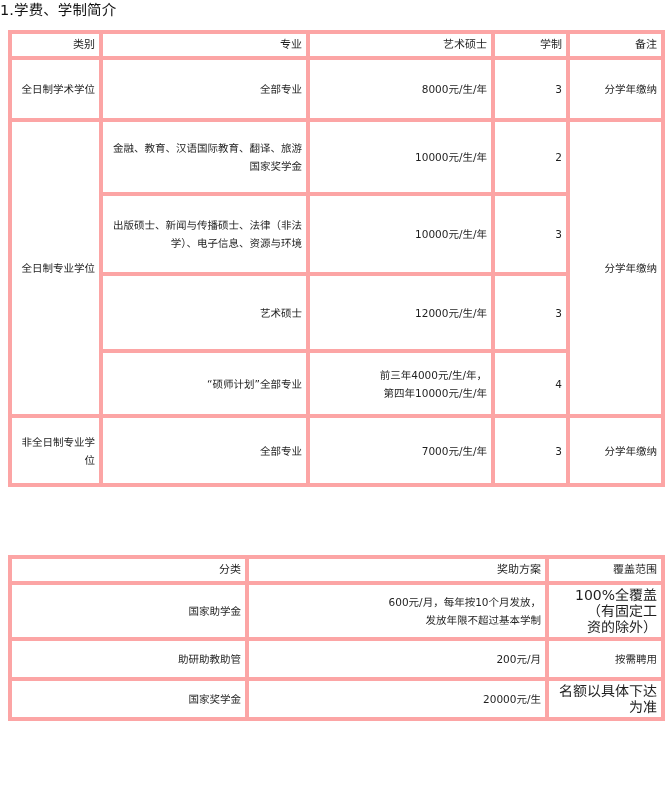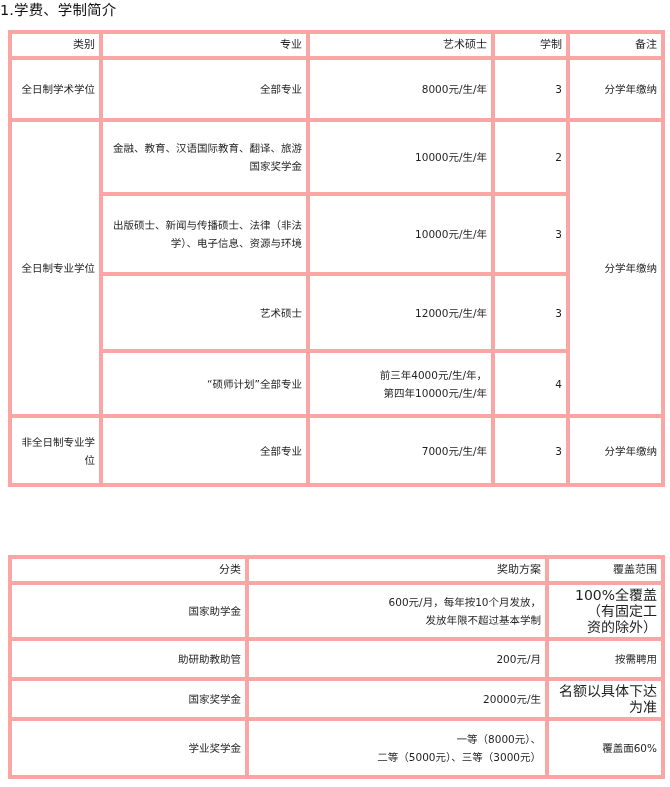--- a/index.html
+++ b/index.html
@@ -282,30 +282,16 @@
             <span>20000元/生</span>
           </span>
         </td>
         <td class="scope-tight">
           <span class="cell-lines">
             <span>名额以具体下达为准</span>
           </span>
         </td>
       </tr>
 
-      <tr class="a-4">
-        <td>学业奖学金</td>
-        <td>
-          <span class="cell-lines">
-            <span>一等（8000元）、</span>
-            <span>二等（5000元）、三等（3000元）</span>
-          </span>
-        </td>
-        <td>
-          <span class="cell-lines">
-            <span>覆盖面60%</span>
-          </span>
-        </td>
-      </tr>
     </tbody>
   </table>
 
 </div>
 
 </body></html>

